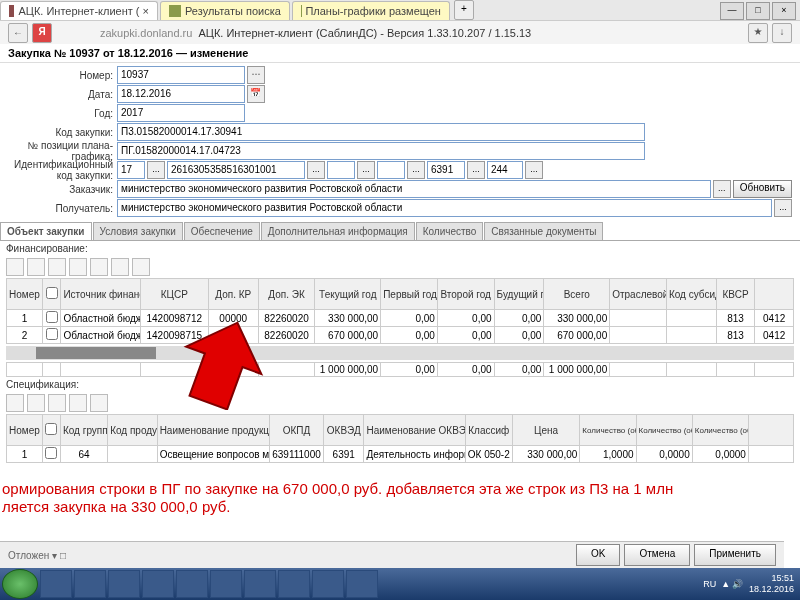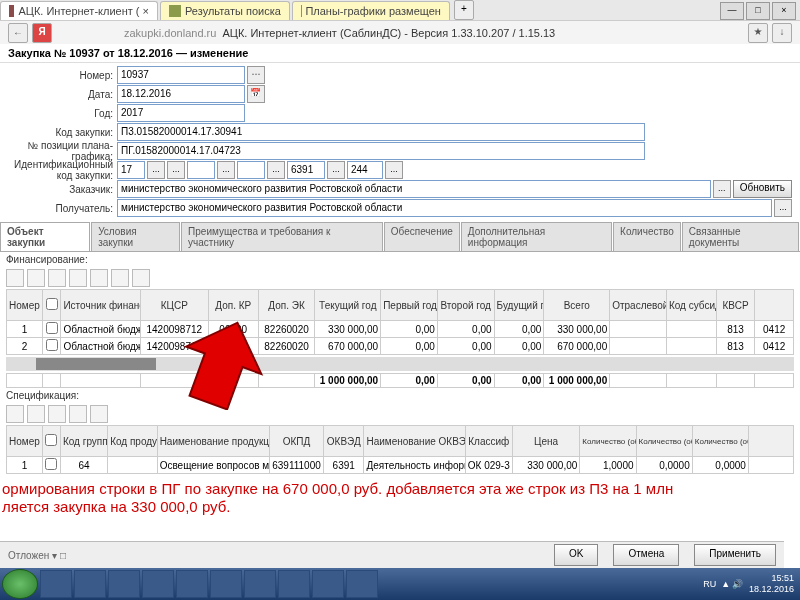--- a/index.html
+++ b/index.html
@@ -5,46 +5,46 @@
 html,body{margin:0;padding:0;font-family:Tahoma,Arial,sans-serif;font-size:11px;color:#000;background:#fff;width:800px;height:600px;overflow:hidden;position:relative}
 .titlebar{height:20px;background:#e8e8e8;border-bottom:1px solid #ccc;display:flex;align-items:flex-end}
 .tab{height:18px;padding:0 8px;display:flex;align-items:center;border:1px solid #bbb;border-bottom:none;margin-right:2px;background:#fef9c3;border-radius:3px 3px 0 0;font-size:11px;color:#444;max-width:140px;white-space:nowrap;overflow:hidden}
 .tab.active{background:#fff}
 .tab .favicon{width:12px;height:12px;background:#8b4b4b;margin-right:4px}
 .tab .fav2{background:#8b9b4b}
 .winbtns{margin-left:auto;display:flex;padding-right:4px}
 .winbtn{width:22px;height:16px;margin-left:2px;border:1px solid #999;background:#ddd;font-size:9px;line-height:14px;text-align:center}
 .addrbar{height:24px;background:#f4f4f4;border-bottom:1px solid #ccc;display:flex;align-items:center;padding:0 6px;font-size:11px;color:#555}
 .addrbtn{width:18px;height:18px;border:1px solid #aaa;border-radius:2px;background:#eee;margin:0 2px;text-align:center;line-height:16px;font-size:10px}
-.addrspan{margin-left:70px;flex:1;color:#888}
+.addrspan{margin-left:46px;flex:1;color:#888}
 .addrspan .dark{color:#333}
 .page{position:absolute;top:44px;left:0;right:0;bottom:32px;overflow:hidden;background:#fff}
 .doctitle{padding:3px 8px;font-size:11px;border-bottom:1px solid #ddd}
 .form{padding:2px 8px}
 .frow{display:flex;align-items:center;margin:1px 0;height:18px}
 .flabel{width:105px;text-align:right;padding-right:4px;color:#333;font-size:10px}
 .finput{height:16px;border:1px solid #7a9fcd;background:#fff;padding:0 3px;font-size:10px;line-height:16px}
 .fbtn{width:16px;height:16px;border:1px solid #999;background:#eee;margin-left:2px;font-size:9px;line-height:14px;text-align:center}
 .tabs{display:flex;border-bottom:1px solid #aaa;margin-top:2px;font-size:10px}
 .ptab{padding:3px 6px;border:1px solid #aaa;border-bottom:none;background:#e3e3e3;margin-right:1px;color:#555}
 .ptab.active{background:#fff;font-weight:bold}
 .sectlabel{padding:2px 6px;font-size:10px;color:#333}
 .toolbar{padding:2px 6px;display:flex}
 .tbtn{width:16px;height:16px;border:1px solid #bbb;background:#f4f4f4;margin-right:3px}
 table.grid{border-collapse:collapse;width:100%;font-size:10px;table-layout:fixed}
 table.grid th,table.grid td{border:1px solid #ccc;padding:1px 2px;text-align:center;white-space:nowrap;overflow:hidden}
 table.grid th{background:#f0f0f0;color:#333;font-weight:normal;height:28px}
 .scrollbar{height:14px;background:#ddd;margin:2px 6px;position:relative}
 .scrollbar .thumb{position:absolute;height:12px;top:1px;left:30px;width:120px;background:#888}
-.totalsrow td{border-top:2px solid #aaa;font-weight:bold}
+.totalsrow td{border-top:2px solid #aaa;font-weight:normal}
 .annot{position:absolute;left:-8px;bottom:52px;right:0;font-size:15px;color:#d10000;padding:0 10px;line-height:18px;background:#fff}
 .footer{position:absolute;bottom:32px;left:0;right:16px;height:26px;background:#eee;border-top:1px solid #bbb;display:flex;align-items:center;padding:0 8px}
 .ftxt{font-size:10px;color:#666}
 .fbtns{margin-left:auto;display:flex}
-.fbutton{height:20px;padding:0 14px;border:1px solid #888;background:linear-gradient(#fff,#ddd);margin-left:15px;font-size:10px;line-height:18px}
+.fbutton{height:20px;padding:0 14px;border:1px solid #888;background:linear-gradient(#fff,#ddd);margin-left:4px;font-size:10px;line-height:18px}
 .taskbar{position:absolute;bottom:0;left:0;right:0;height:32px;background:linear-gradient(#4a6a9a,#1a3a6a);display:flex;align-items:center}
 .startbtn{width:34px;height:28px;margin-left:2px;border-radius:50%;background:radial-gradient(#6ac06a,#2a7a2a);border:1px solid #1a5a1a}
 .tbicon{width:30px;height:26px;margin-left:2px;background:#3a5a8a;border:1px solid #2a4a7a}
 .tray{margin-left:auto;display:flex;align-items:center;color:#fff;font-size:9px;padding-right:6px;text-align:right;line-height:11px}
 .arrow{position:absolute;left:172px;top:276px;pointer-events:none;z-index:5}
 .gridwrap{margin:0 6px;overflow:hidden}
 input[type=checkbox]{margin:0;width:12px;height:12px}
 </style>
 </head>
 <body>
@@ -103,20 +103,21 @@
       <div class="finput" style="width:520px">П3.01582000014.17.30941</div>
     </div>
     <div class="frow">
       <div class="flabel">№ позиции плана-графика:</div>
       <div class="finput" style="width:520px">ПГ.01582000014.17.04723</div>
     </div>
     <div class="frow">
       <div class="flabel">Идентификационный код закупки:</div>
       <div class="finput" style="width:20px">17</div>
       <div class="fbtn">...</div>
+      <div class="finput" style="width:130px;margin-left:2px">2616305358516301001</div>
       <div class="fbtn">...</div>
       <div class="finput" style="width:20px;margin-left:2px"></div>
       <div class="fbtn">...</div>
       <div class="finput" style="width:20px;margin-left:2px"></div>
       <div class="fbtn">...</div>
       <div class="finput" style="width:30px;margin-left:2px">6391</div>
       <div class="fbtn">...</div>
       <div class="finput" style="width:28px;margin-left:2px">244</div>
       <div class="fbtn">...</div>
     </div>
@@ -129,21 +130,20 @@
     <div class="frow">
       <div class="flabel">Получатель:</div>
       <div class="finput" style="flex:1">министерство экономического развития Ростовской области</div>
       <div class="fbtn">...</div>
     </div>
   </div>
 
   <div class="tabs">
     <div class="ptab active">Объект закупки</div>
     <div class="ptab">Условия закупки</div>
-    <div class="ptab">Преимущества и требования к участнику</div>
     <div class="ptab">Обеспечение</div>
     <div class="ptab">Дополнительная информация</div>
     <div class="ptab">Количество</div>
     <div class="ptab">Связанные документы</div>
   </div>
 
   <div class="sectlabel">Финансирование:</div>
   <div class="toolbar">
     <div class="tbtn"></div>
     <div class="tbtn"></div>
@@ -317,21 +317,21 @@
     </tr>
     <tr>
       <td>1</td>
             <td><input type="checkbox" style=""></td>
             <td>64</td>
             <td></td>
             <td style="text-align:left">Освещение вопросов мало</td>
             <td>639111000</td>
             <td>6391</td>
             <td style="text-align:left">Деятельность информацио</td>
-            <td>ОК 029-3</td>
+            <td>ОК 050-2</td>
             <td style="text-align:right">330 000,00</td>
             <td style="text-align:right">1,0000</td>
             <td style="text-align:right">0,0000</td>
             <td style="text-align:right">0,0000</td>
             <td></td>
     </tr>
   </tbody>
       </table>
   </div>
 

